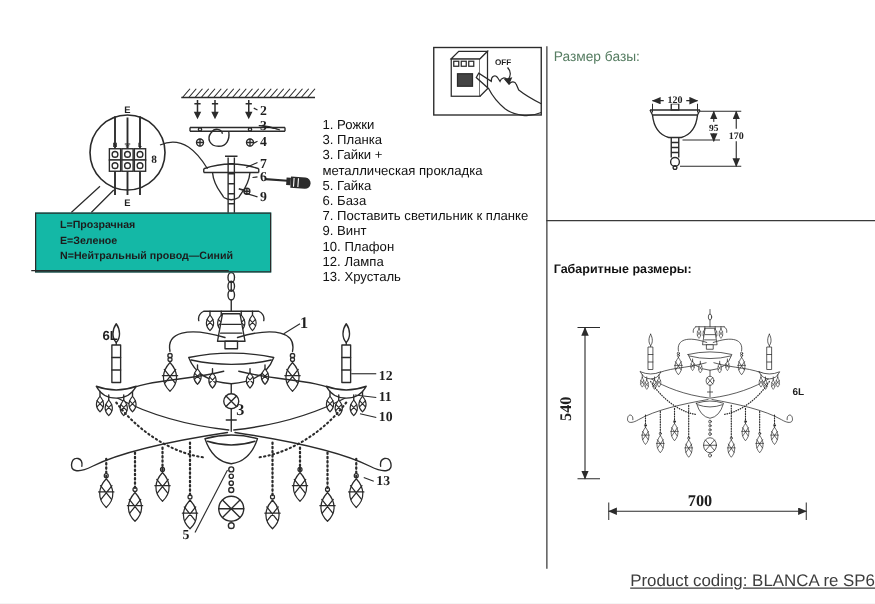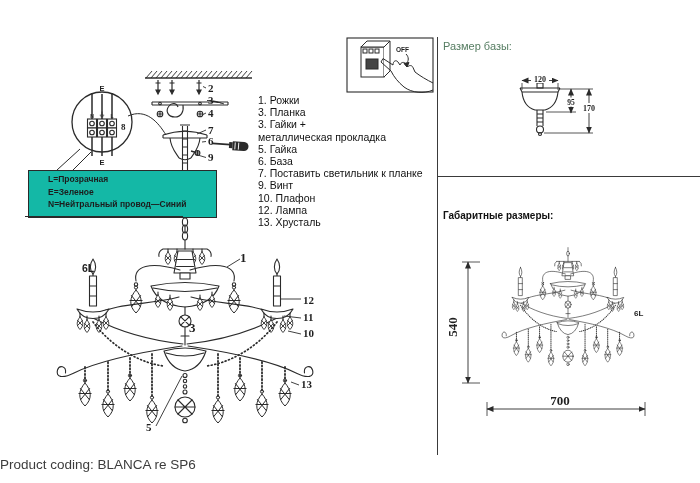--- a/index.html
+++ b/index.html
@@ -18,21 +18,21 @@
   }
   .legend-underline{left:25px;top:216px;width:158px;height:1.2px;background:#2a2a2a;}
   .parts-list{
     left:258px;top:94px;width:180px;font-size:10.5px;font-weight:normal;
     line-height:12.2px;color:#111;white-space:nowrap;
   }
   .divider-v{left:437px;top:37px;width:1.3px;height:418px;background:#3a3a3a;}
   .divider-h{left:437px;top:176px;width:263px;height:1.3px;background:#3a3a3a;}
   .title-base{left:443px;top:40px;font-size:11px;color:#567d62;}
   .title-overall{left:443px;top:185px;font-size:10px;font-weight:bold;color:#111;margin-top:25px;}
-  .product-coding{left:0;top:457px;width:700px;text-align:left;font-size:13.5px;color:#3c3c3c;}
+  .product-coding{left:0;top:457px;width:700px;text-align:right;font-size:13.5px;color:#3c3c3c;text-decoration:underline;}
 </style>
 </head>
 <body>
 
 <div class="sheet">
 
   <svg class="abs" style="left:15px;top:30px;" width="420" height="420" viewBox="15 30 420 420">
     <defs>
       <g id="tdrop" stroke="#2b2b2b" fill="none" stroke-width="1">
         <circle cx="0" cy="-2.5" r="1.6"></circle>

